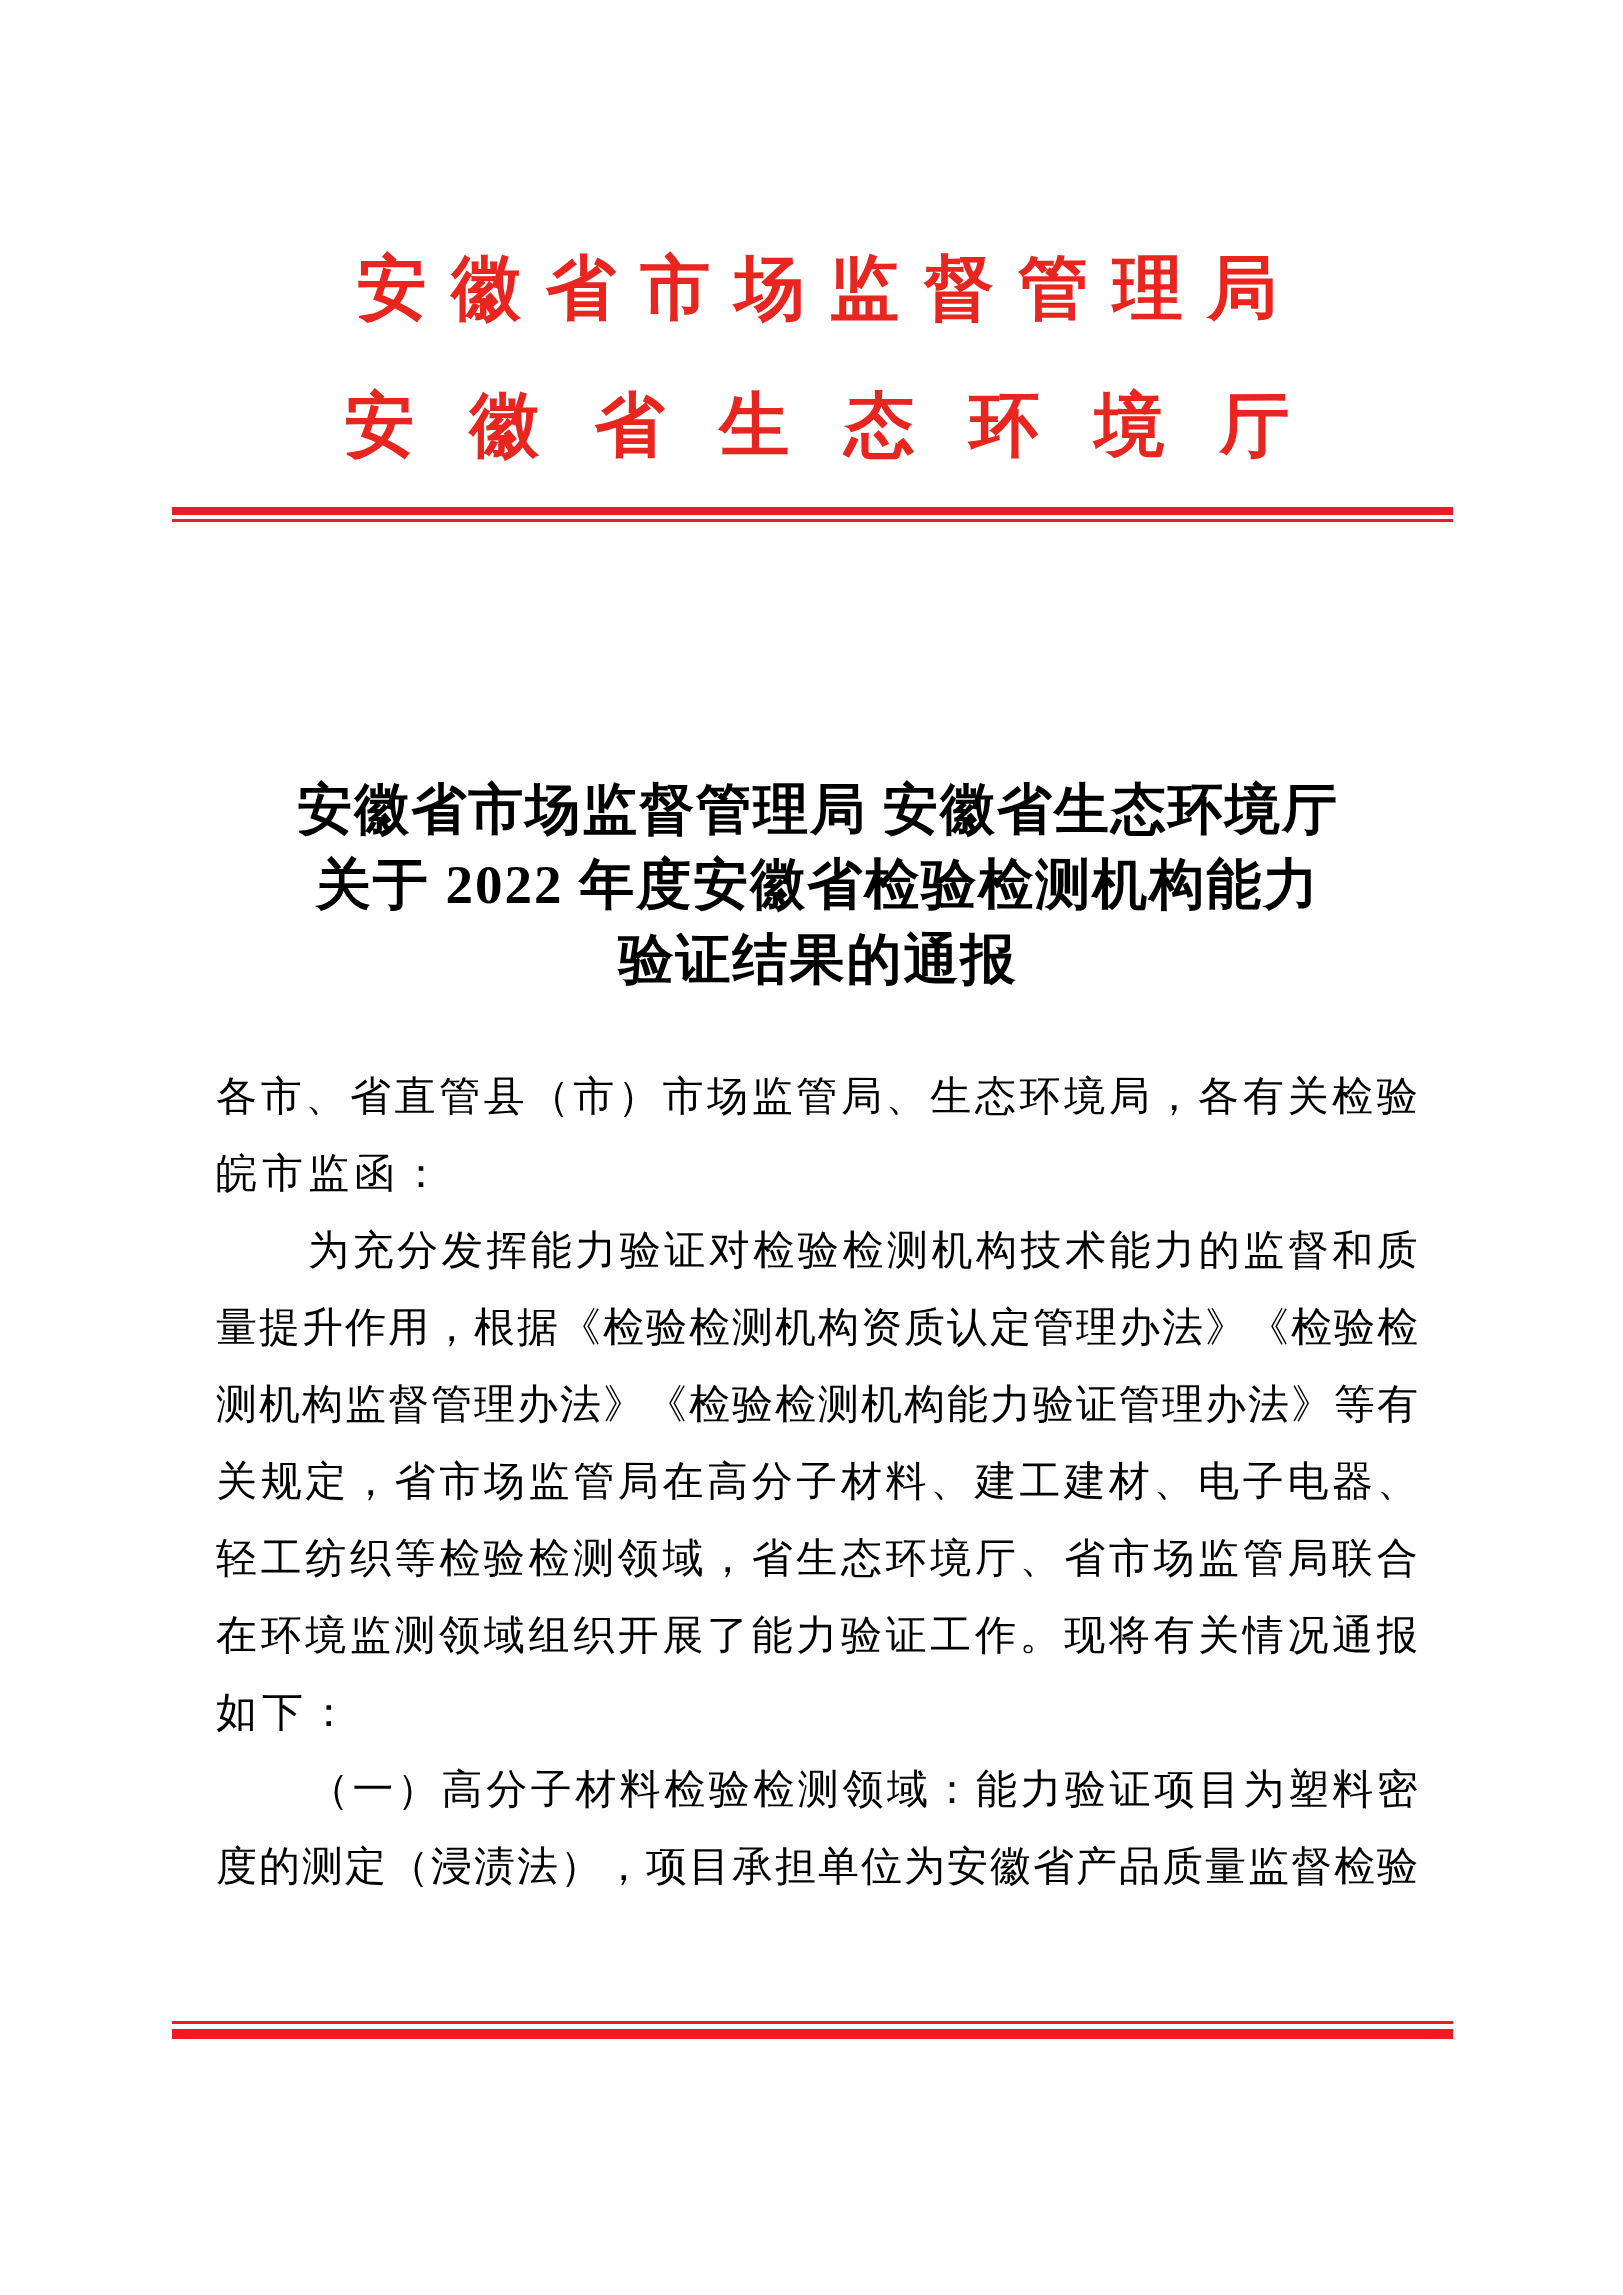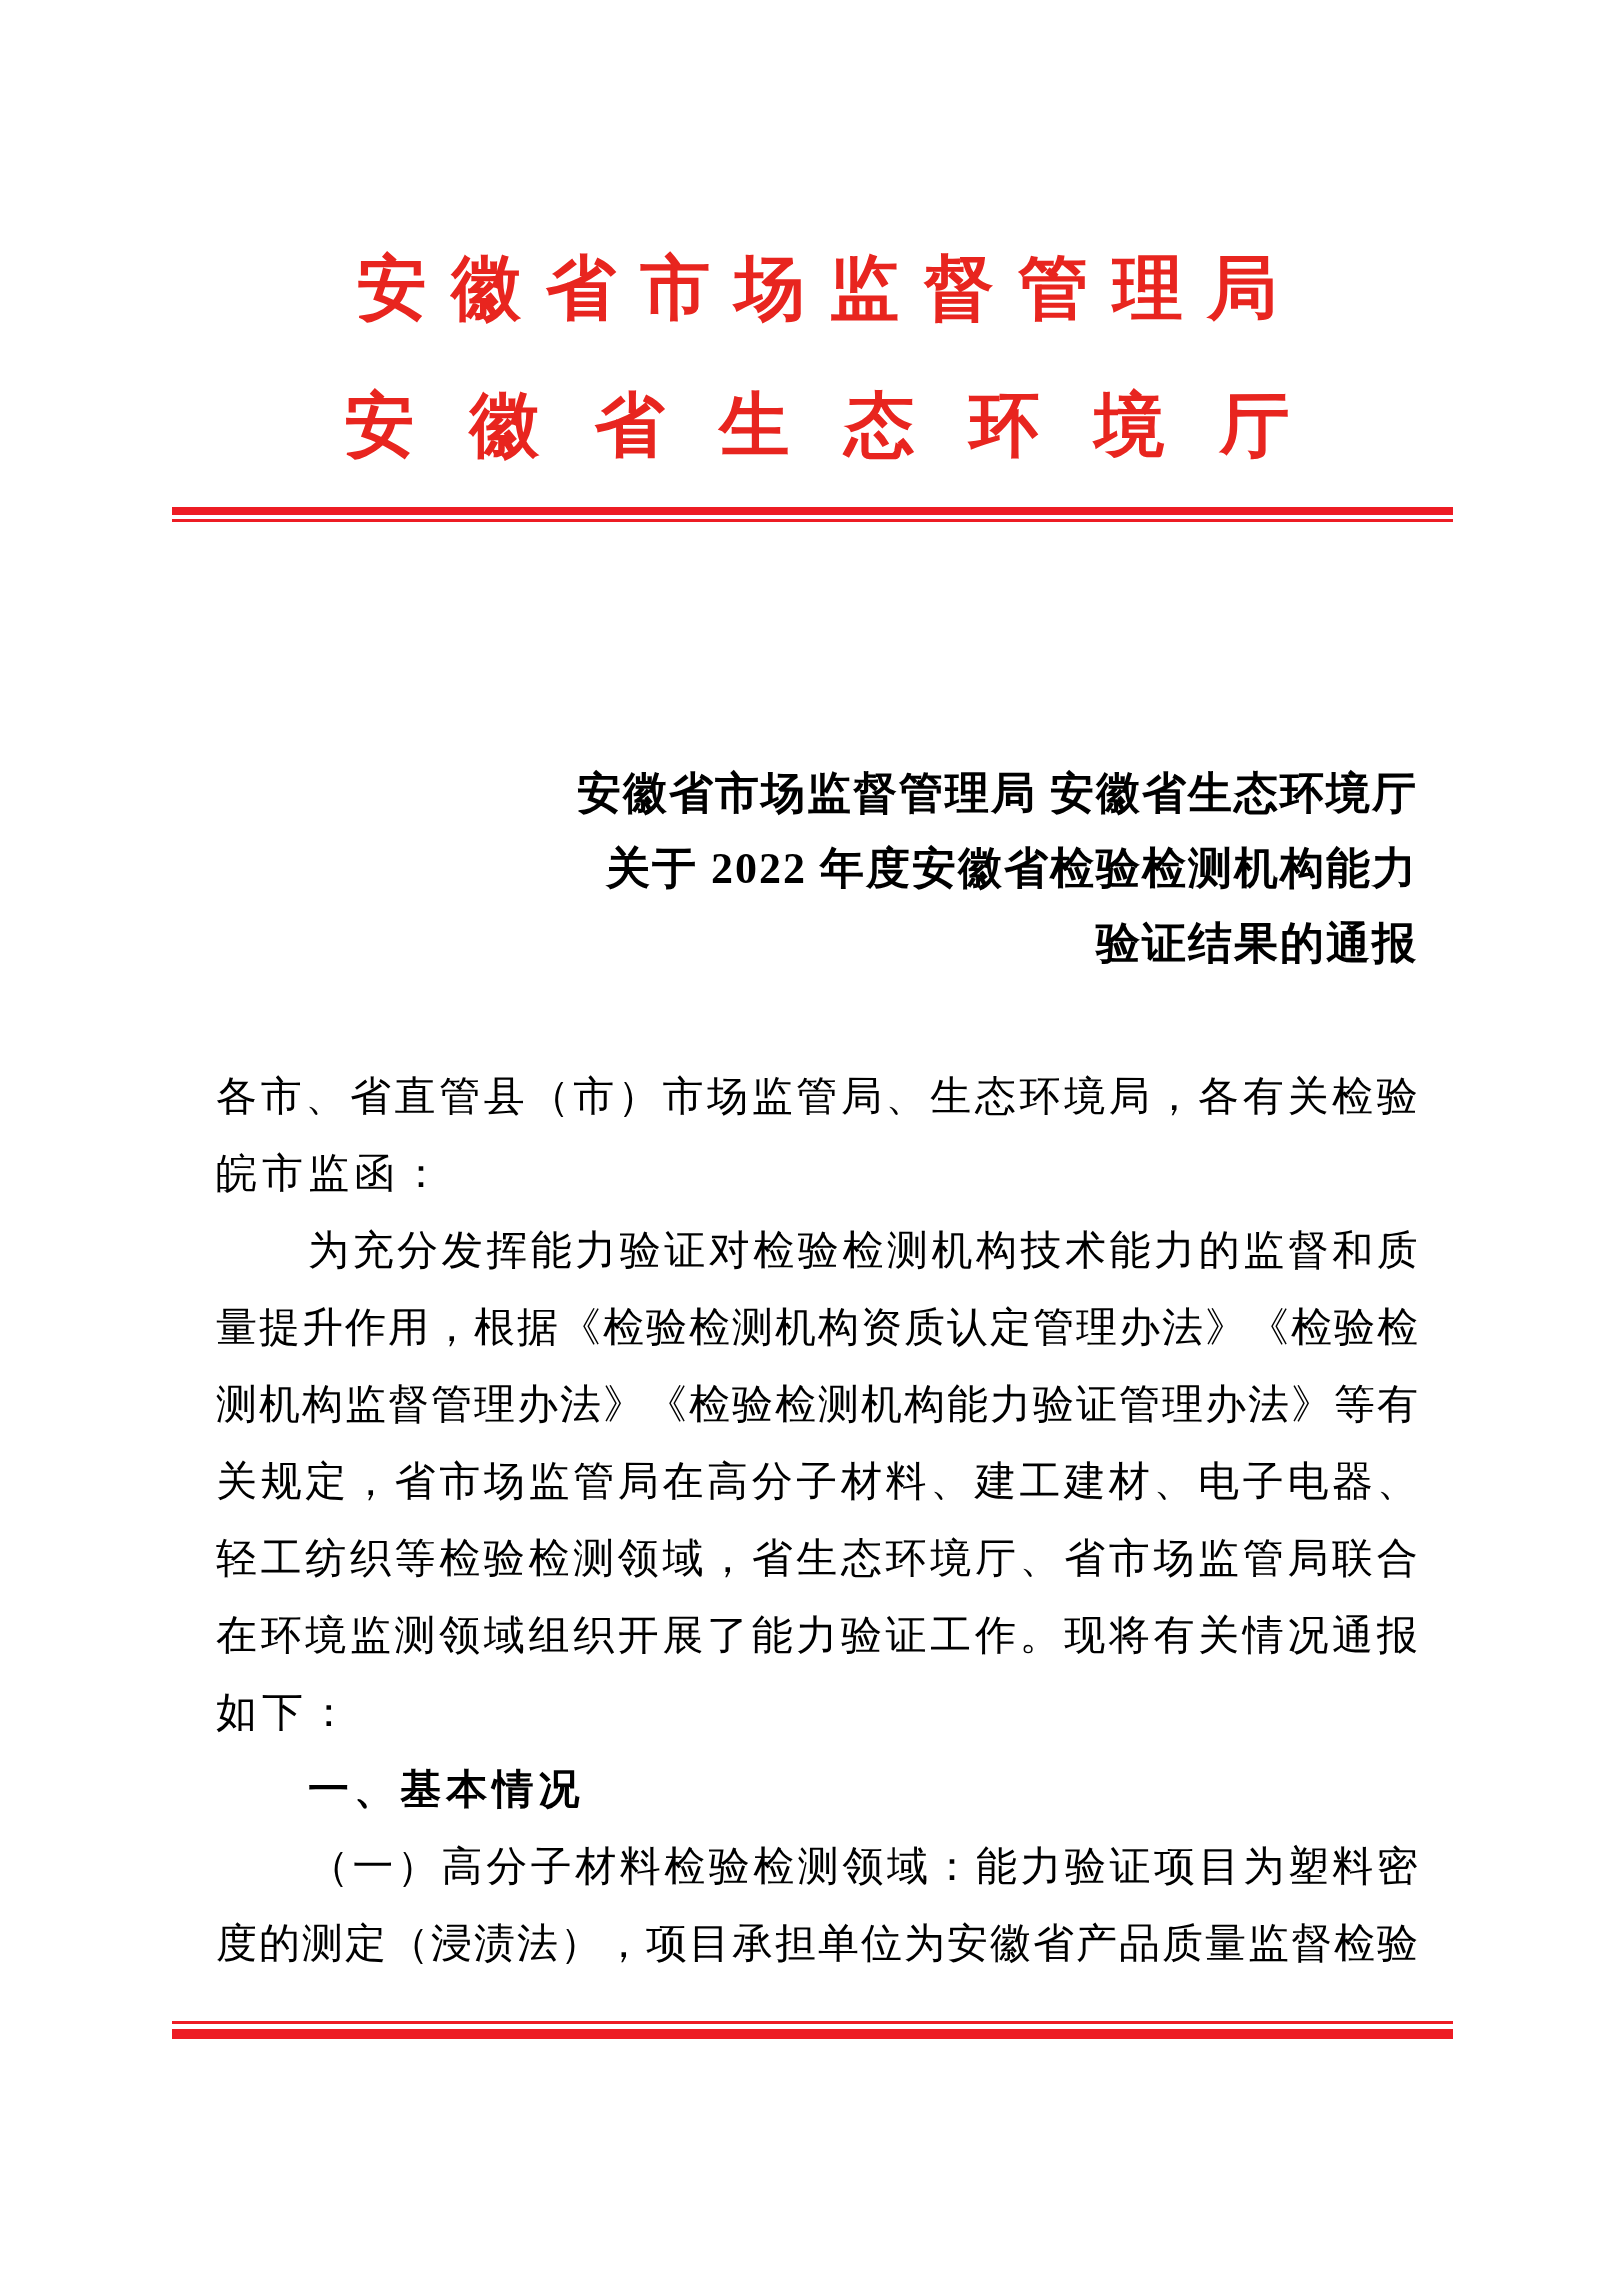--- a/index.html
+++ b/index.html
@@ -28,23 +28,23 @@
   .rule-bottom-thin{top:2021px;height:2.6px;}
   .rule-bottom-thick{top:2029px;height:9.7px;}
   
   .docnum{
     position:absolute;left:216px;width:1202px;top:552px;
     font-size:37px;line-height:46px;letter-spacing:4.1px;
     text-align:right;white-space:nowrap;
   }
   
   .title{
-    position:absolute;left:216px;width:1202px;top:756px;
-    font-size:44px;line-height:75px;font-weight:700;
-    text-align:right;letter-spacing:2px;text-indent:2px;white-space:nowrap;
+    position:absolute;left:216px;width:1202px;top:772px;
+    font-size:55px;line-height:75px;font-weight:700;
+    text-align:center;letter-spacing:2px;text-indent:2px;white-space:nowrap;
   }
   
   .bodytext{
     position:absolute;left:216px;top:1058px;width:1202px;
     font-size:41px;
   }
   .line{height:77px;}
   .line.fill{display:flex;justify-content:space-between;align-items:center;}
   .line.start{line-height:77px;letter-spacing:5.1px;white-space:nowrap;}
   .line.indent{padding-left:92px;}
@@ -271,21 +271,20 @@
         <span>现</span>
         <span>将</span>
         <span>有</span>
         <span>关</span>
         <span>情</span>
         <span>况</span>
         <span>通</span>
         <span>报</span>
       </div>
     <div class="line start">如下：</div>
-    <div class="line start indent heading">一、基本情况</div>
     <div class="line fill indent jchars">
         <span>（</span>
         <span>一</span>
         <span>）</span>
         <span>高</span>
         <span>分</span>
         <span>子</span>
         <span>材</span>
         <span>料</span>
         <span>检</span>

